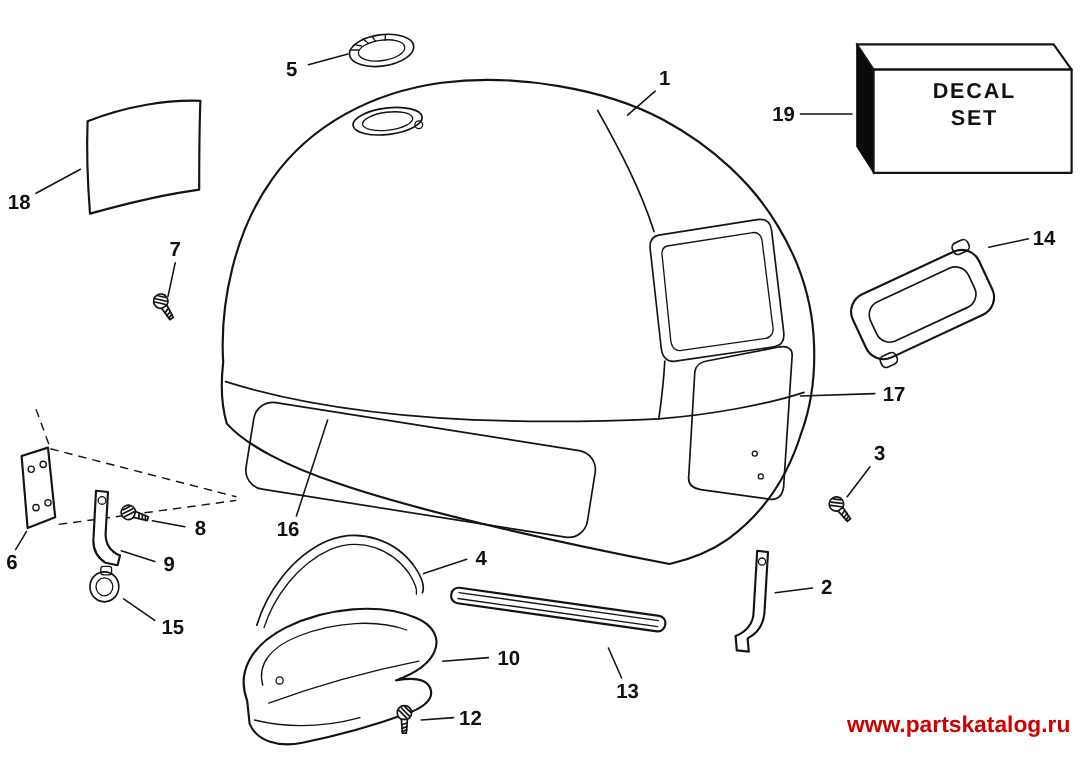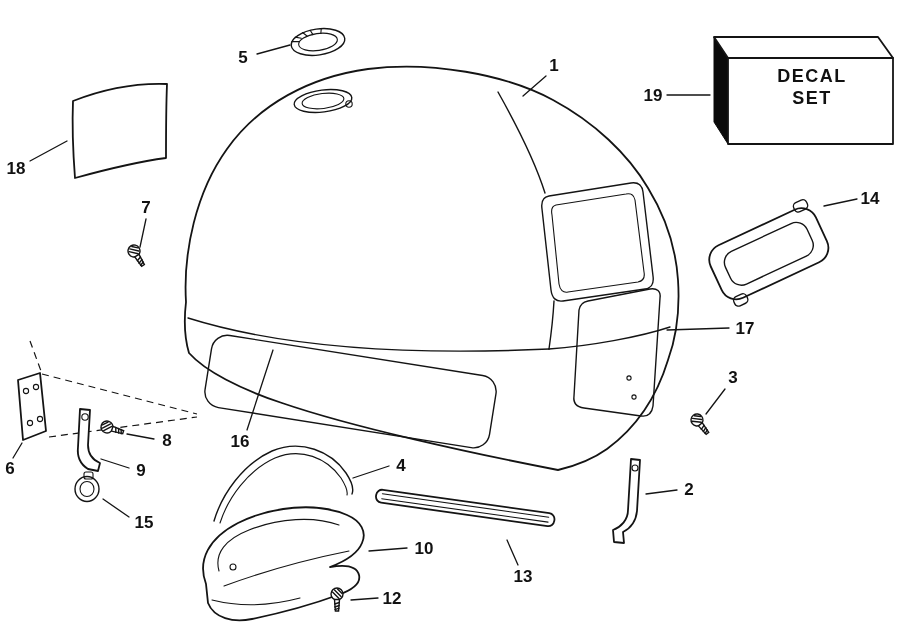--- a/index.html
+++ b/index.html
@@ -186,13 +186,14 @@
     <text class="callout" x="523" y="582">13</text>
     <text class="callout" x="870" y="204">14</text>
     <text class="callout" x="144" y="528">15</text>
     <text class="callout" x="240" y="447">16</text>
     <text class="callout" x="745" y="334">17</text>
     <text class="callout" x="16" y="174">18</text>
     <text class="callout" x="653" y="101">19</text>
   </g>
 </svg>
 
+<div class="watermark">www.partskatalog.ru</div>
 </div>
 
 </body></html>

